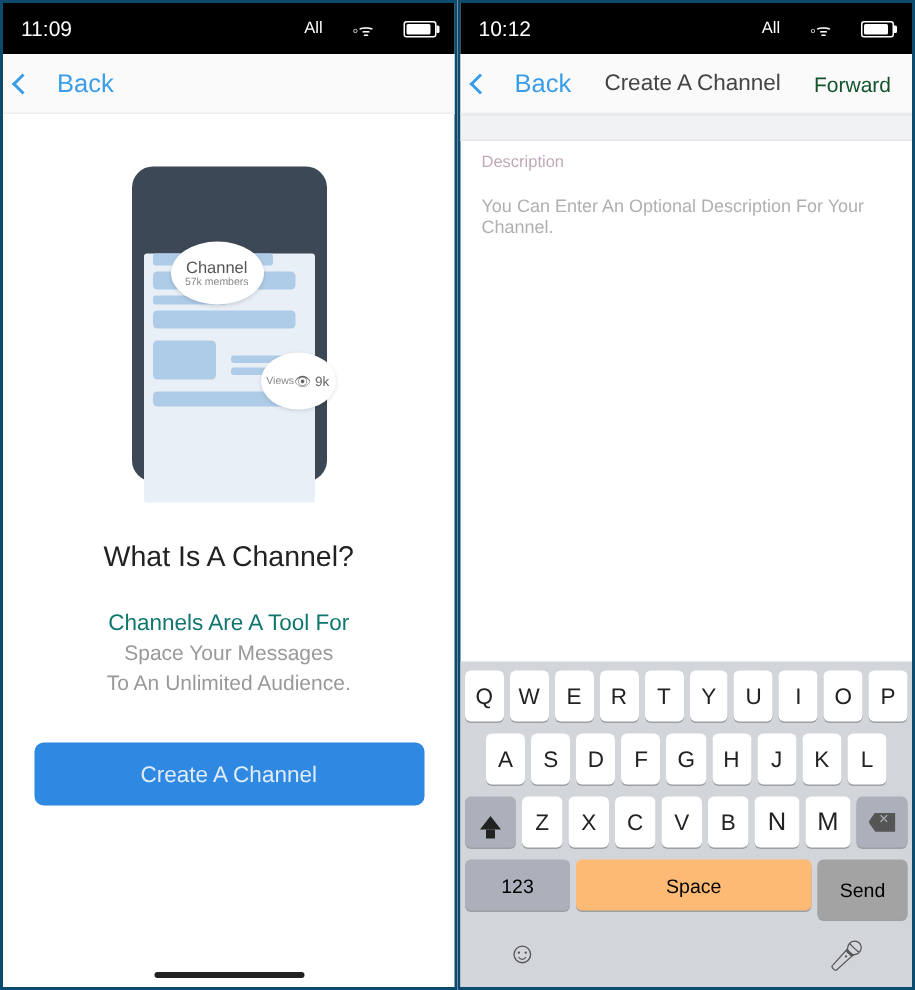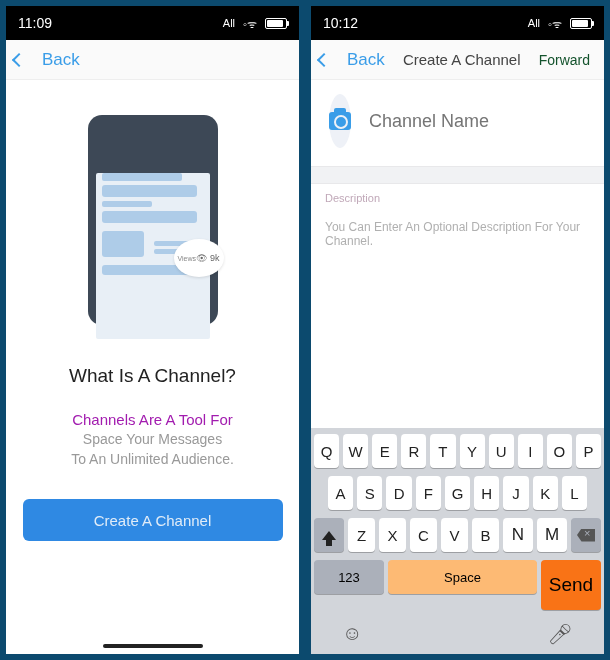--- a/index.html
+++ b/index.html
@@ -1,20 +1,20 @@
 <!DOCTYPE html>
 <html><head>
   <meta charset="utf-8">
   <style>
     * { margin: 0; padding: 0; box-sizing: border-box; font-family: -apple-system, Helvetica, Arial, sans-serif; }
     body { width: 610px; height: 660px; background: #fff; overflow: hidden; }
     .container { display: flex; width: 610px; height: 660px; }
-    .screen { width: 305px; height: 660px; position: relative; background: #fff; border: 6px solid #0c4a6e; }
+    .screen { width: 305px; height: 660px; position: relative; background: #fff; border: 2px solid #0c4a6e; }
     .status-bar { height: 34px; background: #000; color: #fff; display: flex; align-items: center; justify-content: space-between; padding: 0 12px; font-size: 14px; font-weight: 500; }
-    .status-right { display: flex; align-items: center; gap: 8px; font-size: 11px; }
+    .status-right { display: flex; align-items: center; gap: 20px; font-size: 11px; }
     .battery-icon { width: 22px; height: 11px; border: 1px solid #fff; border-radius: 2px; position: relative; display: inline-block; }
     .battery-icon::after { content: ''; position: absolute; right: -3px; top: 2px; width: 2px; height: 5px; background: #fff; border-radius: 0 1px 1px 0; }
     .battery-icon::before { content: ''; position: absolute; left: 1px; top: 1px; width: 16px; height: 7px; background: #fff; border-radius: 1px; }
     .nav-bar { height: 40px; display: flex; align-items: center; padding: 0 8px; border-bottom: 1px solid #eee; background: #fafafa; }
     .back-btn { display: flex; align-items: center; color: #3a9de8; font-size: 17px; cursor: pointer; gap: 16px; }
     .chevron-left { width: 10px; height: 10px; border-left: 2.5px solid #3a9de8; border-bottom: 2.5px solid #3a9de8; transform: rotate(45deg); margin-right: 2px; }
     .nav-title { flex: 1; text-align: center; font-size: 15px; color: #444; font-weight: 500; }
     .nav-forward { color: #14532d; font-size: 14px; padding-right: 6px; }
     
     
@@ -31,21 +31,21 @@
     .skel-box { height: 26px; width: 42px; background: #aecce8; border-radius: 3px; margin: 4px 6px; display: inline-block; }
     .bubble-right { position: absolute; top: 66px; right: -14px; width: 50px; height: 38px; background: #fff; border-radius: 50%; z-index: 2; display: flex; align-items: center; justify-content: center; box-shadow: 0 1px 3px rgba(0,0,0,.12); font-size: 8px; color: #888; }
     .bubble-right .vtext { font-size: 7px; }
     .bubble-right .vnum { font-size: 9px; color: #666; }
     .skel-row { display: flex; align-items: flex-end; }
     .skel-side { display: inline-block; margin: 4px; }
     .skel-side div { width: 38px; height: 5px; background: #aecce8; border-radius: 2px; margin-bottom: 3px; }
     
     .s1-title { font-size: 19px; font-weight: 400; color: #222; margin-bottom: 22px; }
     .s1-sub { font-size: 14px; text-align: center; color: #999; line-height: 1.4; margin-bottom: 30px; }
-    .s1-sub .line1 { color: #a21caf; font-size: 15px; display: block; }
+    .s1-sub .line1 { color: #0f766e; font-size: 15px; display: block; }
     .s1-btn { width: 260px; height: 42px; background: #2f89e3; color: #e0ecf8; font-size: 15px; border: none; border-radius: 6px; cursor: pointer; }
     .home-ind { position: absolute; bottom: 6px; left: 50%; transform: translateX(-50%); width: 100px; height: 4px; background: #222; border-radius: 3px; }
     
     
     .s2-body { display: flex; flex-direction: column; height: calc(100% - 74px); }
     .ch-row { display: flex; align-items: center; padding: 14px 18px 18px; }
     .ch-photo { width: 54px; height: 54px; border-radius: 50%; background: #eef1f7; display: flex; align-items: center; justify-content: center; margin-right: 18px; cursor: pointer; }
     .cam-icon { width: 22px; height: 18px; background: #3a9de8; border-radius: 3px; position: relative; }
     .cam-icon::before { content: ''; position: absolute; top: -4px; left: 5px; width: 12px; height: 5px; background: #3a9de8; border-radius: 2px 2px 0 0; }
     .cam-icon::after { content: ''; position: absolute; top: 3px; left: 5px; width: 10px; height: 10px; border: 2px solid #eef1f7; border-radius: 50%; }
@@ -57,21 +57,21 @@
     
     .keyboard { background: #d2d5da; padding: 6px 3px 8px; }
     .kb-row { display: flex; justify-content: center; gap: 4px; margin-bottom: 8px; }
     .key { background: #fff; border-radius: 4px; height: 34px; flex: 1; display: flex; align-items: center; justify-content: center; font-size: 15px; color: #222; box-shadow: 0 1px 0 rgba(0,0,0,.25); cursor: pointer; max-width: 27px; }
     .key-wide { max-width: 36px; background: #abb0ba; }
     .key-del { max-width: 36px; background: #abb0ba; }
     .kb-row2 { padding: 0 14px; }
     .kb-bottom { display: flex; gap: 4px; margin-bottom: 8px; }
     .key-123 { background: #abb0ba; border-radius: 4px; height: 34px; width: 70px; display: flex; align-items: center; justify-content: center; font-size: 13px; box-shadow: 0 1px 0 rgba(0,0,0,.25); cursor: pointer; }
     .key-space { background: #fdba74; border-radius: 4px; height: 34px; flex: 1; display: flex; align-items: center; justify-content: center; font-size: 13px; box-shadow: 0 1px 0 rgba(0,0,0,.25); cursor: pointer; }
-    .key-send { background: #f97316; border-radius: 4px; height: 50px; width: 60px; display: flex; align-items: center; justify-content: center; font-size: 19px; box-shadow: 0 1px 0 rgba(0,0,0,.25); cursor: pointer; }
+    .key-send { background: #a3a3a3; border-radius: 4px; height: 40px; width: 60px; display: flex; align-items: center; justify-content: center; font-size: 13px; box-shadow: 0 1px 0 rgba(0,0,0,.25); cursor: pointer; }
     .kb-footer { display: flex; justify-content: space-between; padding: 4px 28px 0; font-size: 20px; color: #555; }
     .shift-icon { width: 0; height: 0; border-left: 7px solid transparent; border-right: 7px solid transparent; border-bottom: 9px solid #222; position: relative; }
     .shift-icon::after { content: ''; position: absolute; top: 9px; left: -3px; width: 6px; height: 6px; background: #222; }
     .del-icon { width: 18px; height: 13px; background: #555; clip-path: polygon(25% 0, 100% 0, 100% 100%, 25% 100%, 0 50%); position: relative; }
     .del-icon::after { content: '×'; position: absolute; color: #abb0ba; font-size: 11px; left: 7px; top: -2px; }
     .big-key { max-width: 30px; font-size: 17px; font-weight: 400; }
   </style>
 </head>
 <body>
 
@@ -88,20 +88,24 @@
     </div>
     <div class="nav-bar">
       <div class="back-btn">
         <span class="chevron-left"></span>
         <span>Back</span>
       </div>
     </div>
     <div class="s1-body">
       <div class="phone-mock">
         <div class="phone-inner">
+          <div class="bubble-top">
+            <span class="ch-name">Channel</span>
+            <span class="ch-members">57k members</span>
+          </div>
           <div class="skel-bar sb1"></div>
           <div class="skel-bar sb2"></div>
           <div class="skel-bar sb3"></div>
           <div class="bubble-right">
             <span class="vtext">Views</span>
             <span class="vnum">👁 9k</span>
           </div>
           <div class="skel-bar sb2"></div>
           <div class="skel-row">
             <div class="skel-box"></div>
@@ -135,26 +139,20 @@
     </div>
     <div class="nav-bar">
       <div class="back-btn">
         <span class="chevron-left"></span>
         <span>Back</span>
       </div>
       <div class="nav-title">Create A Channel</div>
       <div class="nav-forward">Forward</div>
     </div>
     <div class="s2-body">
-      <div class="ch-row">
-        <div class="ch-photo">
-          <div class="cam-icon"></div>
-        </div>
-        <input class="ch-name-input" placeholder="Channel Name" style="">
-      </div>
       <div class="divider-block"></div>
       <div class="desc-label">Description</div>
       <div class="desc-area">You Can Enter An Optional Description For Your Channel.</div>
 
       <div class="keyboard">
         <div class="kb-row" id="kb-row1">
             <div class="key">Q</div>
             <div class="key">W</div>
             <div class="key">E</div>
             <div class="key">R</div>

